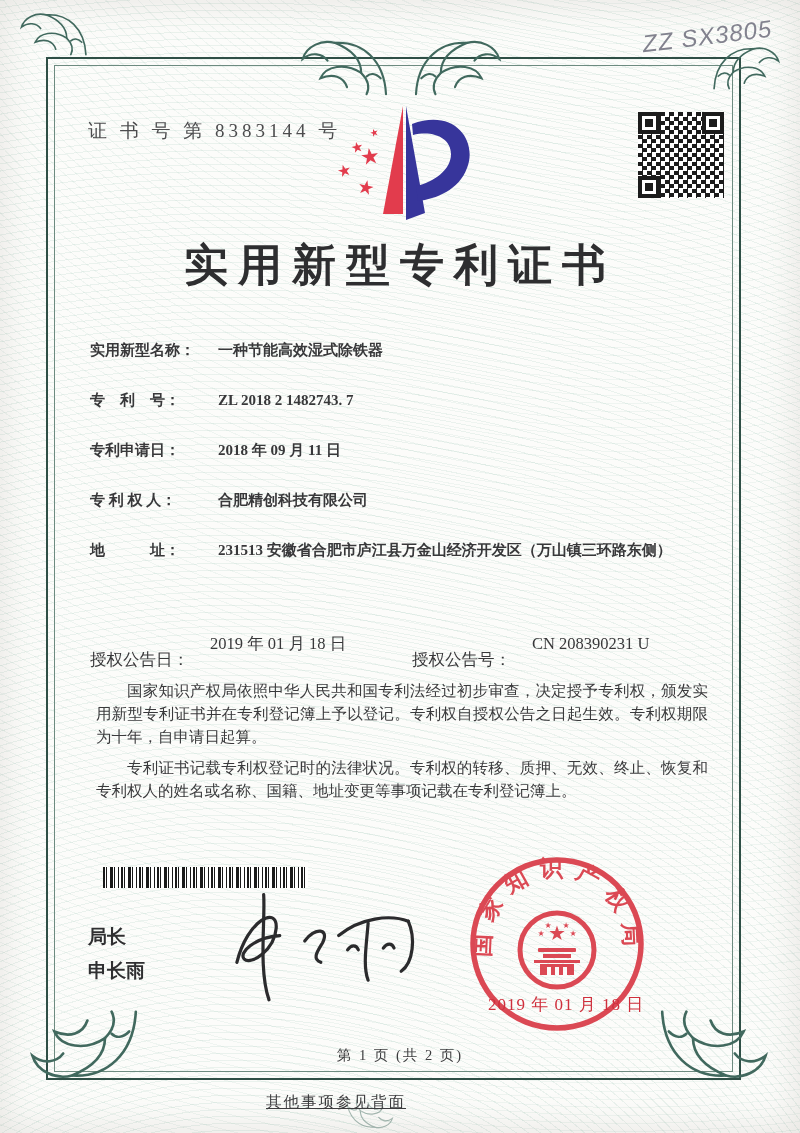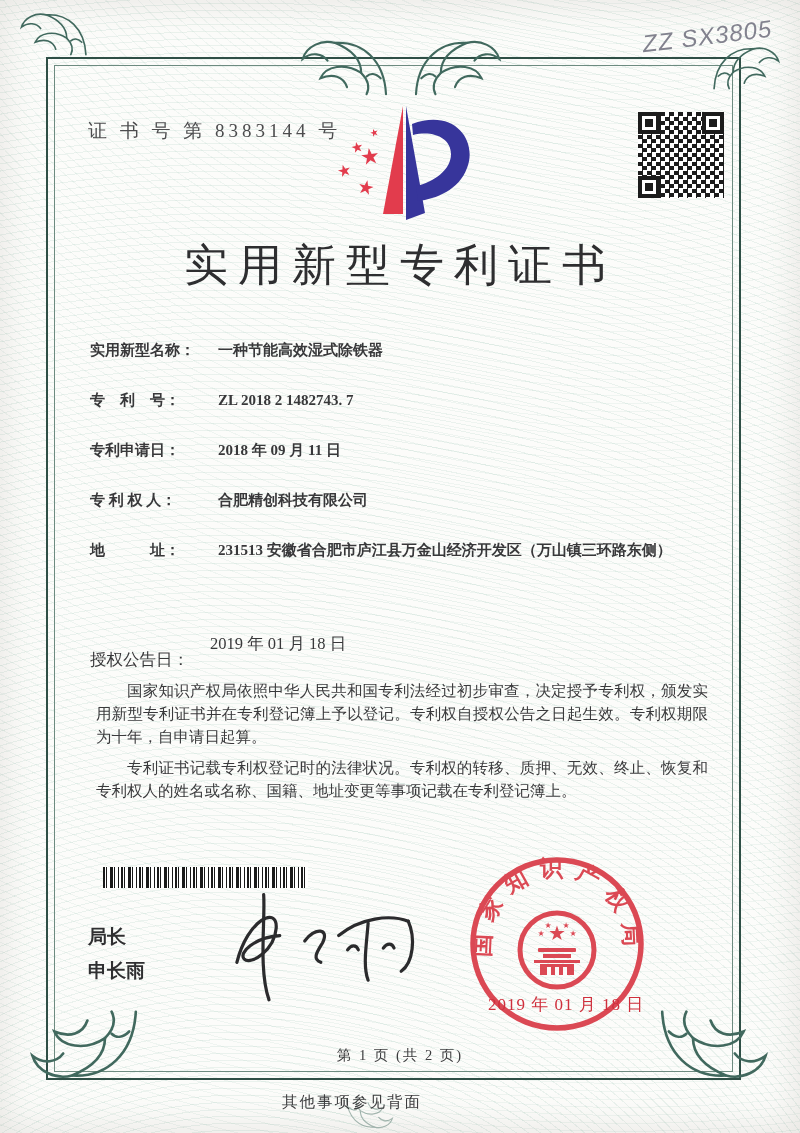--- a/index.html
+++ b/index.html
@@ -41,21 +41,21 @@
   }
   .qr-pattern{
     position:absolute;left:0;top:0;right:0;bottom:0;
     background:repeating-conic-gradient(#1c1c1c 0% 25%, #ffffff 0% 50%) 0 0/9px 9px;
   }
   .finder{position:absolute;width:14px;height:14px;border:4px solid #1c1c1c;background:#fff;}
   .finder::after{content:"";position:absolute;left:3px;top:3px;width:8px;height:8px;background:#1c1c1c;}
   .f-tl{left:0;top:0;} .f-tr{right:0;top:0;} .f-bl{left:0;bottom:0;}
   .title{
     position:absolute;left:0;top:236px;width:800px;text-align:center;
-    font-size:44px;font-weight:400;color:#2e2e30;letter-spacing:10px;
+    font-size:44px;font-weight:700;color:#2e2e30;letter-spacing:10px;
   }
   .fields{position:absolute;left:90px;top:337px;width:640px;}
   .field-row{display:flex;margin-bottom:24px;font-size:15px;color:#38383a;line-height:26px;font-weight:bold;}
   .field-label{width:120px;flex:0 0 120px;white-space:pre;}
   .field-value{width:470px;margin-left:8px;}
   .grant-row{
     position:absolute;left:90px;top:631px;width:660px;display:flex;
     font-size:16.5px;color:#38383a;line-height:26px;
   }
   .grant-row .pair1{width:322px;flex:0 0 322px;display:flex;}
@@ -83,22 +83,22 @@
   .seal{position:absolute;left:467px;top:854px;width:180px;height:180px;opacity:.92;}
   .seal-date{
     position:absolute;left:488px;top:993px;width:160px;
     font-size:17px;color:#cf2f3c;letter-spacing:1px;white-space:nowrap;
   }
   .page-no{
     position:absolute;left:0;top:1046px;width:800px;text-align:center;
     font-size:14.5px;color:#3c3c3e;letter-spacing:2px;
   }
   .back-note{
-    position:absolute;left:16px;top:1092px;width:672px;text-align:center;
-    font-size:15.5px;color:#3c3c3e;letter-spacing:2px;
+    position:absolute;left:0;top:1092px;width:672px;text-align:center;
+    font-size:15.5px;color:#3c3c3e;letter-spacing:2px;text-decoration:underline;
   }
   .orn{position:absolute;color:#41695e;}
 </style>
 </head>
 <body>
 
 <div class="page">
 
   <svg width="0" height="0" style="position:absolute">
     <symbol id="flourish" viewBox="0 0 100 70">
@@ -183,20 +183,24 @@
     <div class="field-row">
       <div class="field-label">地　　　址：</div>
       <div class="field-value" style="width:455px">231513 安徽省合肥市庐江县万金山经济开发区（万山镇三环路东侧）</div>
     </div>
   </div>
 
   <div class="grant-row">
     <div class="pair1">
       <div class="field-label">授权公告日：</div>
       <div>2019 年 01 月 18 日</div>
+    </div>
+    <div class="pair2">
+      <div class="field-label">授权公告号：</div>
+      <div>CN 208390231 U</div>
     </div>
   </div>
 
   <div class="paragraphs">
     <p>国家知识产权局依照中华人民共和国专利法经过初步审查，决定授予专利权，颁发实用新型专利证书并在专利登记簿上予以登记。专利权自授权公告之日起生效。专利权期限为十年，自申请日起算。</p>
     <p>专利证书记载专利权登记时的法律状况。专利权的转移、质押、无效、终止、恢复和专利权人的姓名或名称、国籍、地址变更等事项记载在专利登记簿上。</p>
   </div>
 
   <div class="barcode"></div>
 

